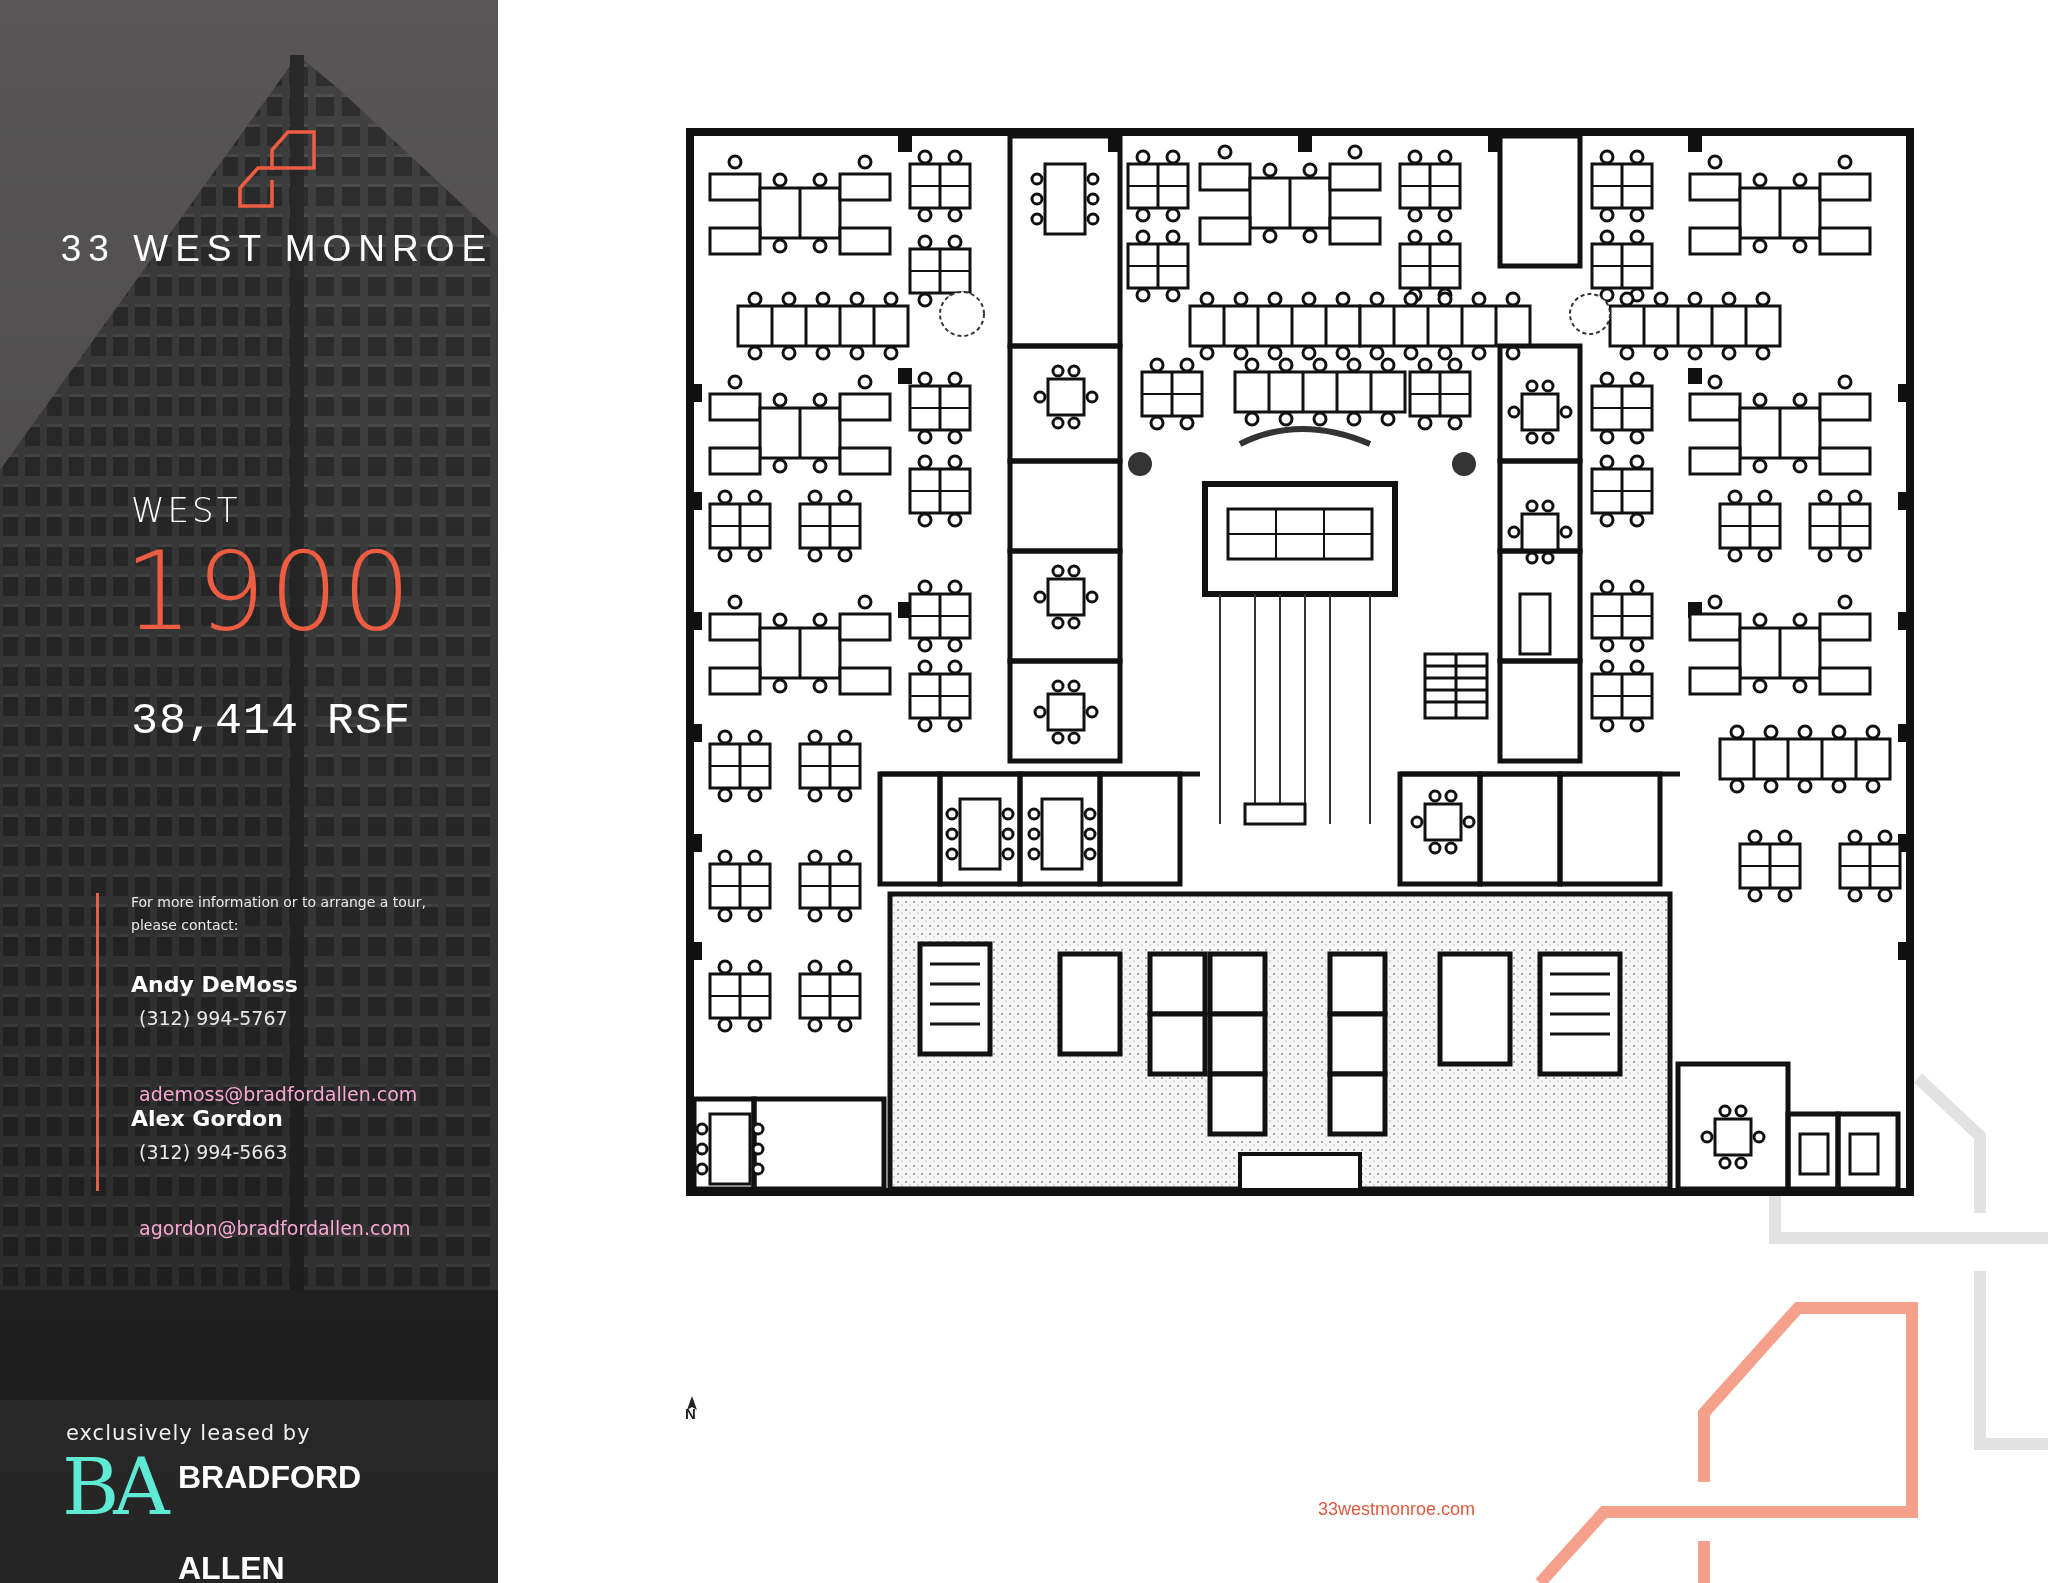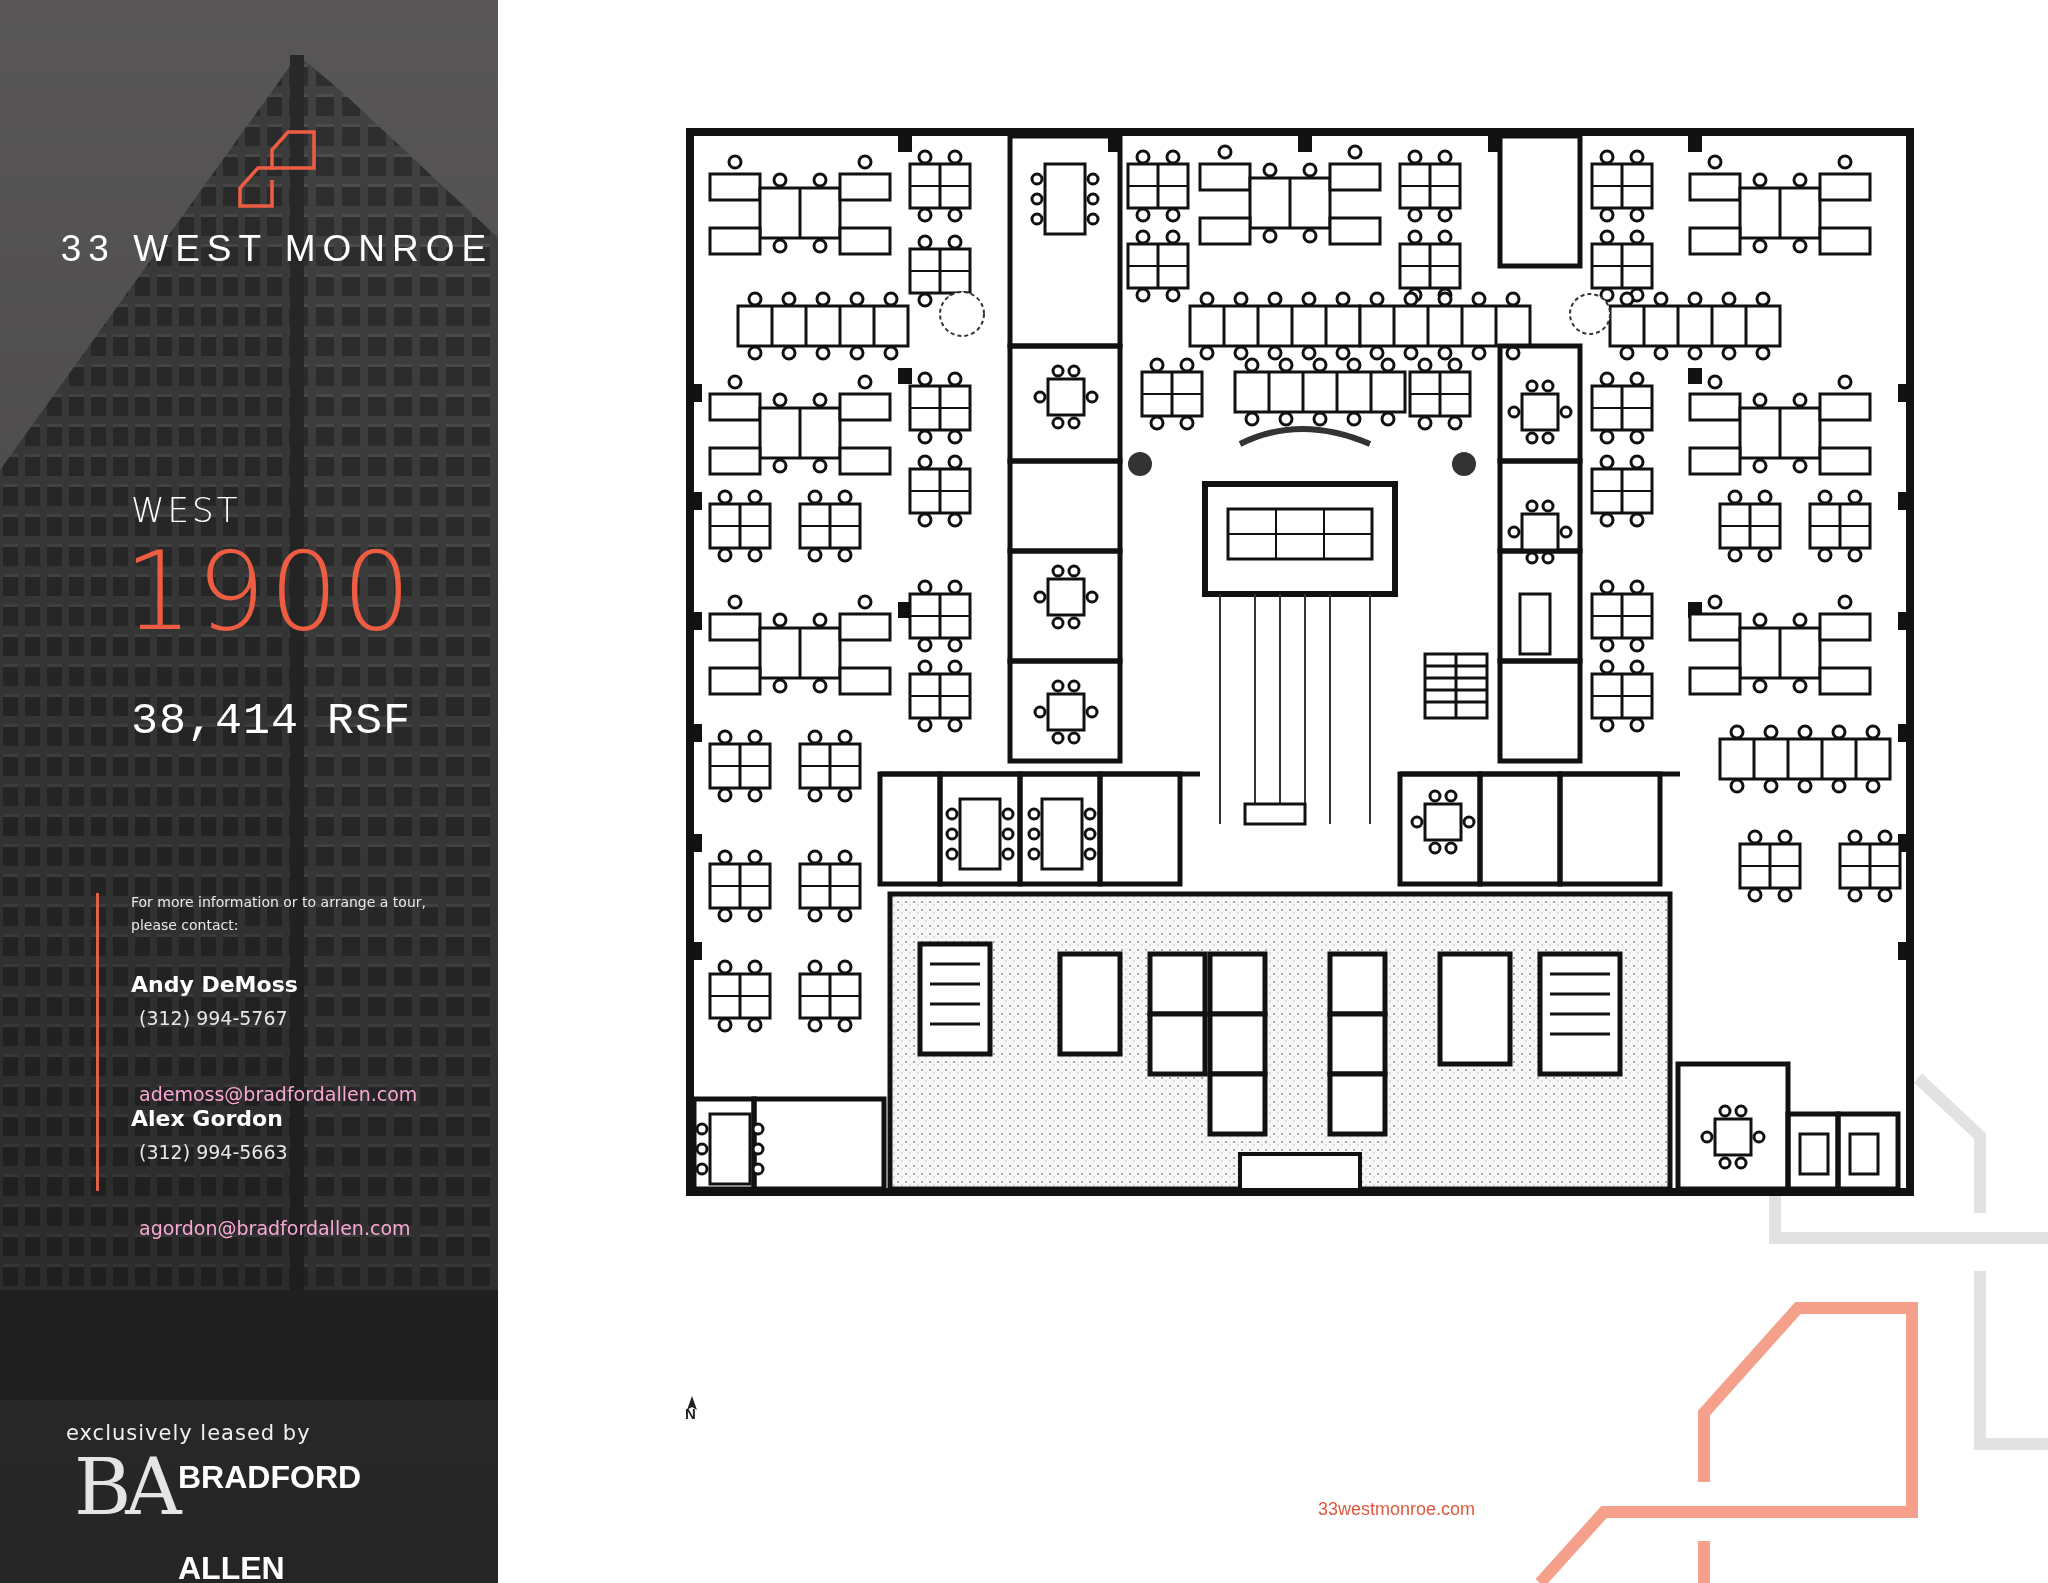--- a/index.html
+++ b/index.html
@@ -44,22 +44,22 @@
     .contact-phone, .contact-email {
       position: absolute; left: 139px; color: #e8e8e8; font-size: 19px;
       font-family: "DejaVu Sans", sans-serif;
     }
     .contact-email { color: #f9a8d4; margin-top: 44px; }
     .leased-by {
       position: absolute; left: 66px; top: 1421px; color: #f0f0f0;
       font-size: 21px; letter-spacing: 1px; font-family: "DejaVu Sans", sans-serif;
     }
     .ba-mark {
-      position: absolute; left: 62px; top: 1448px; color: #e5e5e5;
-      font-family: "DejaVu Serif", serif; font-size: 78px; letter-spacing: -6px; line-height: 1; margin-left: 12px;
+      position: absolute; left: 62px; top: 1448px; color: #5eead4;
+      font-family: "DejaVu Serif", serif; font-size: 78px; letter-spacing: -6px; line-height: 1;
     }
     .ba-word {
       position: absolute; left: 178px; color: #ffffff; font-size: 32px; font-weight: bold;
       font-family: "Liberation Sans", sans-serif; letter-spacing: 0px; line-height: 1;
     }
 
     
     .floorplan { position: absolute; left: 680px; top: 124px; width: 1240px; height: 1076px; }
     .north-arrow { position: absolute; left: 682px; top: 1384px; width: 20px; height: 40px; }
     .north-label {

